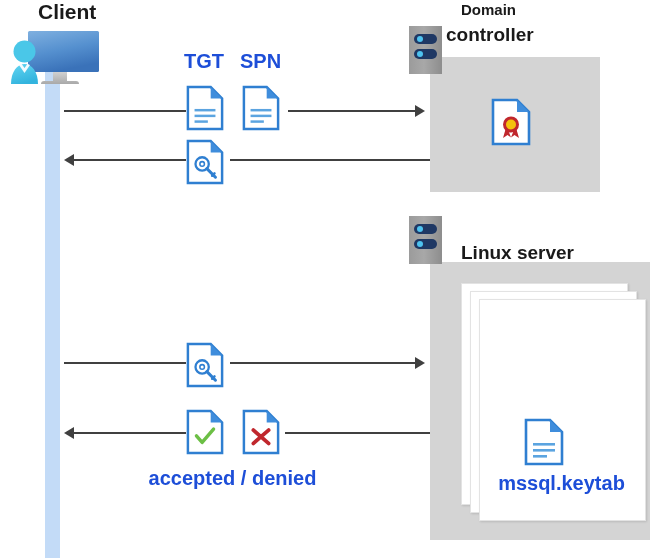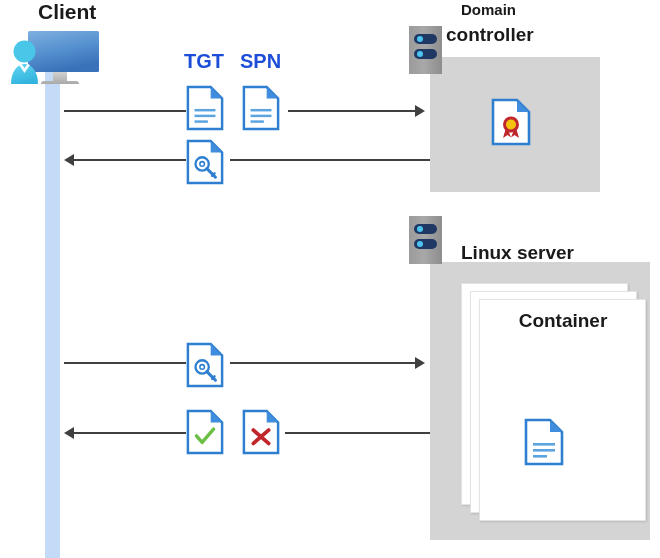--- a/index.html
+++ b/index.html
@@ -165,33 +165,33 @@
       <span class="led"></span>
     </div>
   </div>
 
   <div class="abs title-bold" style="left:461px;top:222px;font-size:19px;margin-top:20px;">Linux server</div>
 
   <div class="card" style="left:461px;top:283px;width:165px;height:220px;"></div>
   <div class="card" style="left:470px;top:291px;width:165px;height:220px;"></div>
   <div class="card" style="left:479px;top:299px;width:165px;height:220px;"></div>
 
-  <div class="abs title-bold" style="left:498px;top:310px;width:130px;text-align:center;font-size:19px;">Container</div>
 
 
   <div class="doc" style="left:524px;top:418px;width:40px;height:48px;">
     <svg viewBox="0 0 40 48" xmlns="http://www.w3.org/2000/svg">
       <path d="M2 2 h24 l12 12 v32 h-36 z" fill="#ffffff" stroke="#2f7fd1" stroke-width="2.6"></path>
       <path d="M26 2 l12 12 h-12 z" fill="#3f8ddc"></path>
       <rect x="9" y="25" width="22" height="2.6" fill="#5ba4e0"></rect>
       <rect x="9" y="31" width="22" height="2.6" fill="#5ba4e0"></rect>
       <rect x="9" y="37" width="14" height="2.6" fill="#5ba4e0"></rect>
     </svg>
   </div>
 
+  <div class="abs label-plain" style="left:479px;top:472px;width:165px;text-align:center;font-size:20px;">mssql.keytab</div>
 
   <div class="abs label-plain" style="left:184px;top:50px;font-size:20px;">TGT</div>
   <div class="abs label-plain" style="left:240px;top:50px;font-size:20px;">SPN</div>
 
   <div class="arrow-line" style="left:64px;top:110px;width:122px;"></div>
   <div class="arrow-line" style="left:288px;top:110px;width:127px;"></div>
   <div class="arrow-head right" style="left:415px;top:105px;"></div>
 
   <div class="doc" style="left:186px;top:85px;width:38px;height:46px;">
     <svg viewBox="0 0 40 48" xmlns="http://www.w3.org/2000/svg">
@@ -256,14 +256,15 @@
   </div>
 
   <div class="doc" style="left:242px;top:409px;width:38px;height:46px;">
     <svg viewBox="0 0 40 48" xmlns="http://www.w3.org/2000/svg">
       <path d="M2 2 h24 l12 12 v32 h-36 z" fill="#ffffff" stroke="#2f7fd1" stroke-width="2.6"></path>
       <path d="M26 2 l12 12 h-12 z" fill="#3f8ddc"></path>
       <path d="M12 22 l16 14 M28 22 l-16 14" fill="none" stroke="#c0272d" stroke-width="4" stroke-linecap="round"></path>
     </svg>
   </div>
 
+  <div class="abs label-plain" style="left:105px;top:467px;width:255px;text-align:center;font-size:20px;">accepted / denied</div>
 
 </div>
 
 </body></html>

